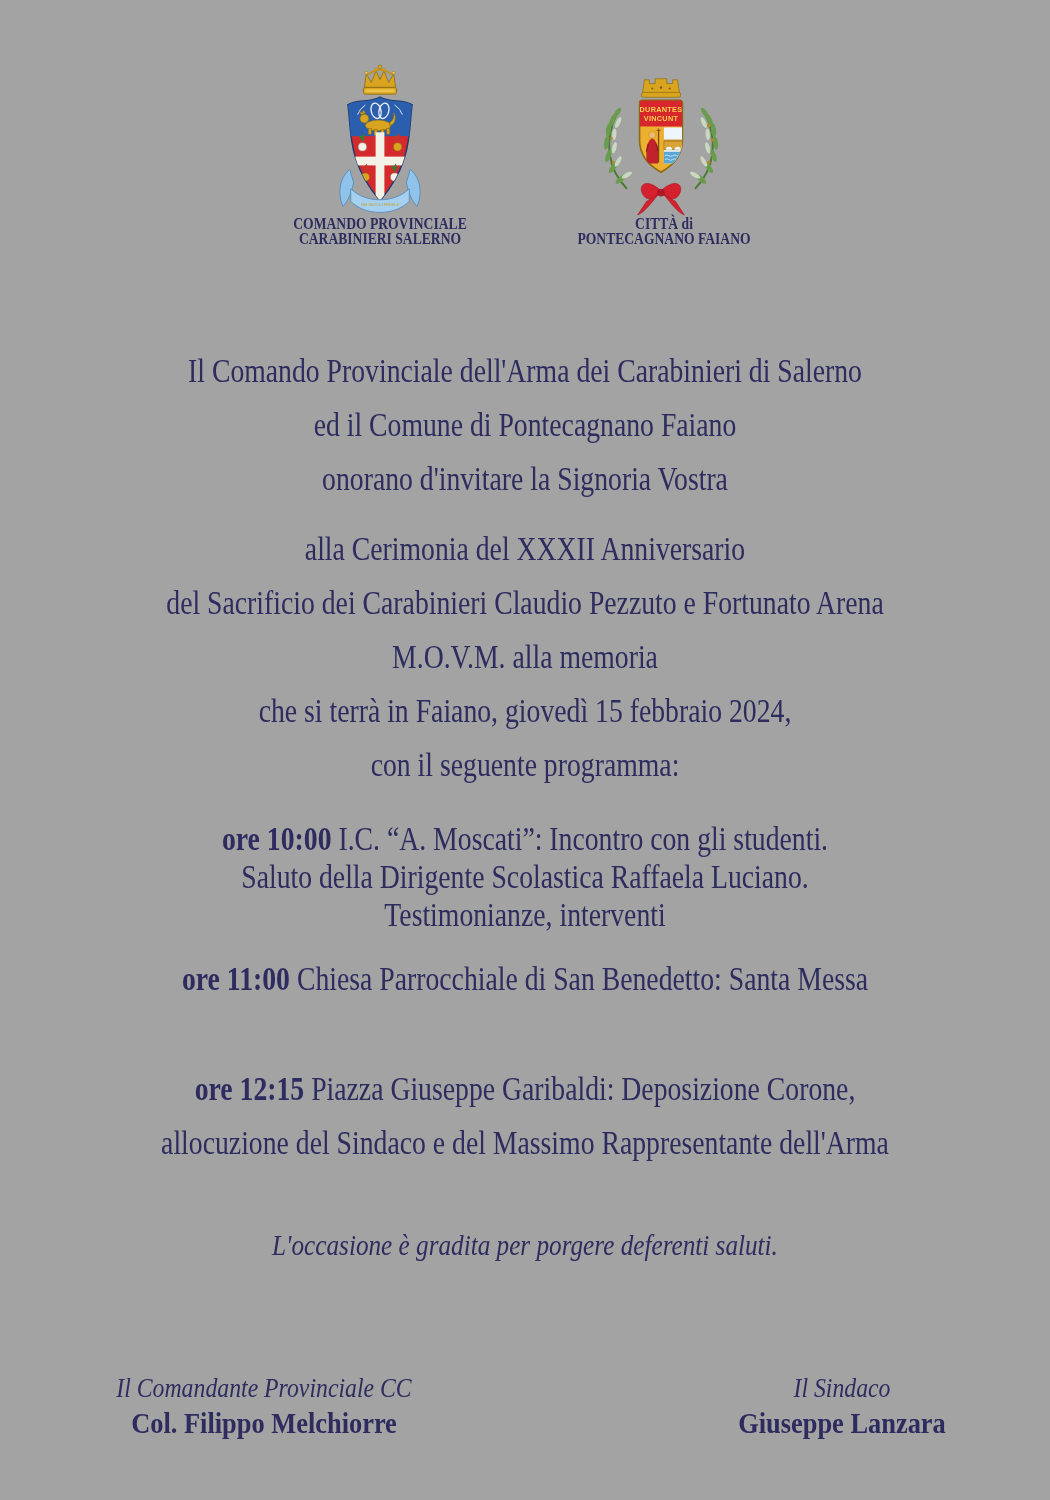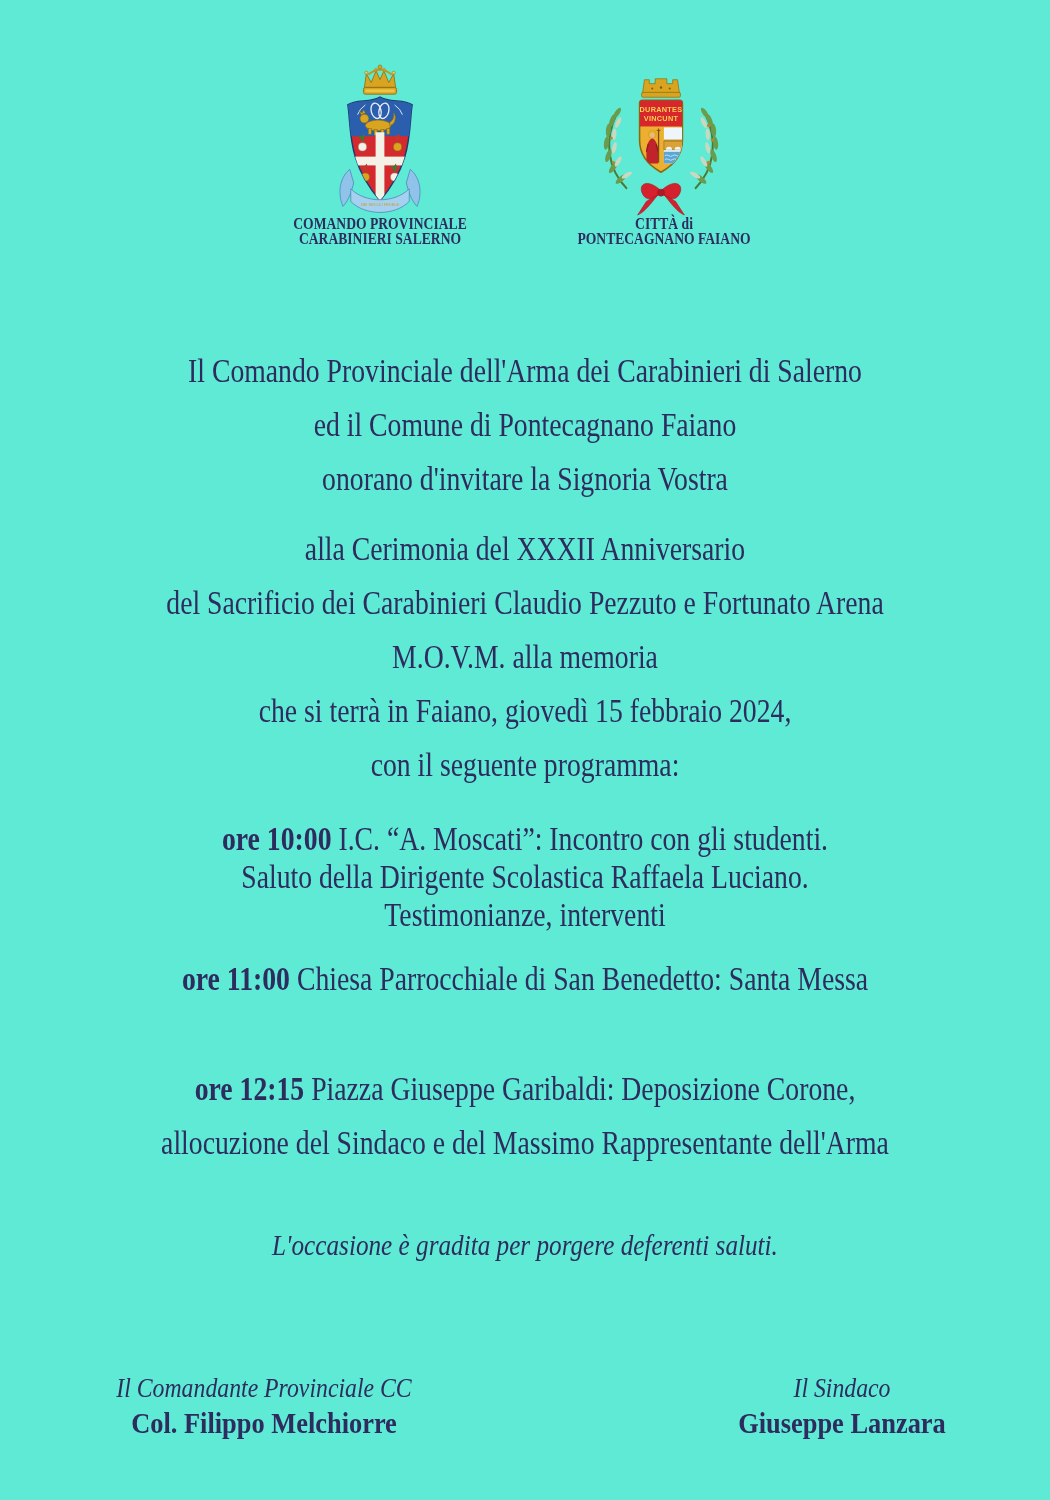--- a/index.html
+++ b/index.html
@@ -2,21 +2,21 @@
 <html><head>
 <meta charset="utf-8">
 <style>
   html,body{margin:0;padding:0;}
   body{
     width:1050px;height:1500px;
     font-family:"Liberation Serif","DejaVu Serif",serif;
   }
   .page{
     position:relative;width:1050px;height:1500px;
-    background:#5eead4;color:#2e2c5f;overflow:hidden;
+    background:#a3a3a3;color:#2e2c5f;overflow:hidden;
   }
   .abs{position:absolute;}
   .tline{
     position:absolute;left:0;width:100%;text-align:center;
     font-size:33px;line-height:54px;color:#2e2c5f;white-space:nowrap;
     transform:scaleX(0.84);transform-origin:50% 50%;
   }
   .group div{white-space:nowrap;}
   .prog-tight{line-height:38px;}
   .b{font-weight:bold;}

